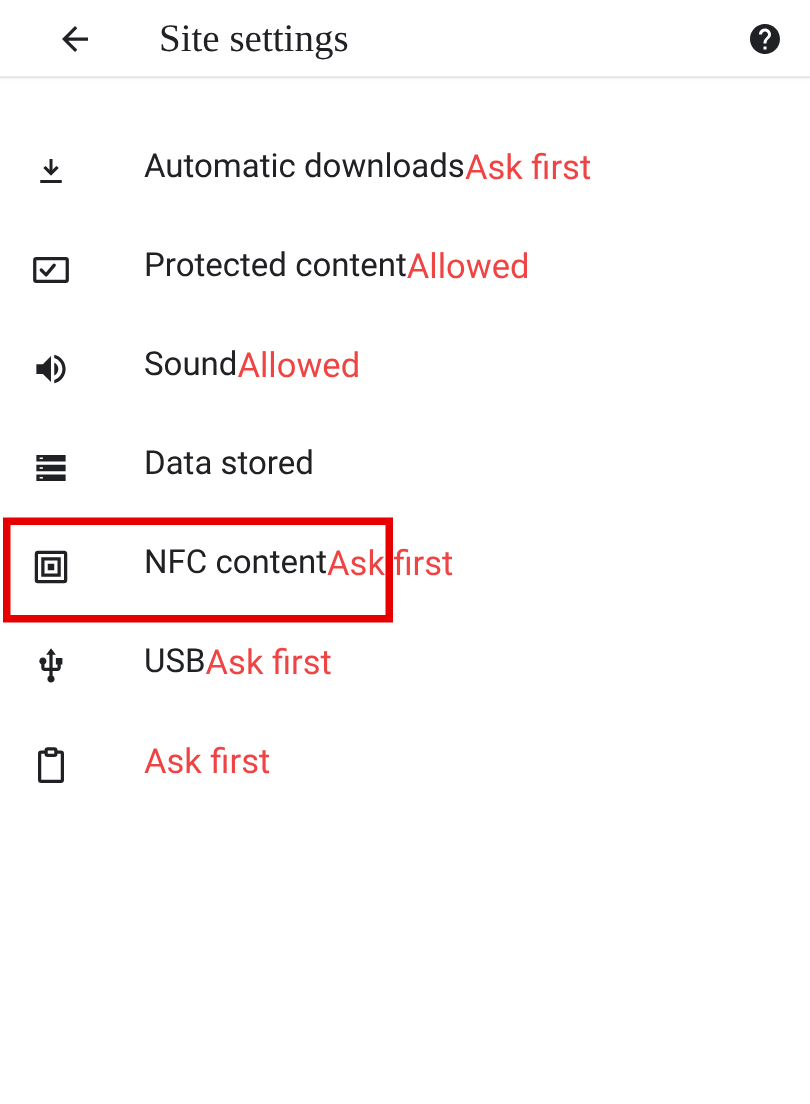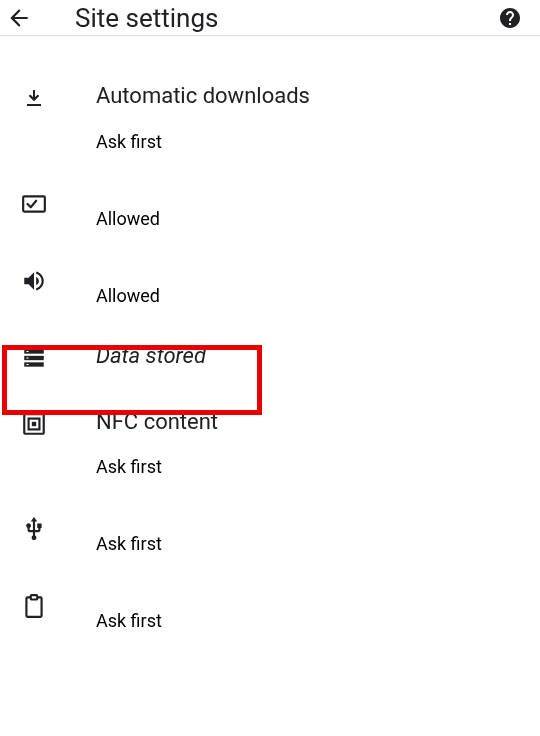--- a/index.html
+++ b/index.html
@@ -7,24 +7,25 @@
     font-family: Roboto, "Helvetica Neue", Arial, sans-serif;
     width: 540px;
     height: 736px;
     background: #fff;
     color: #202124;
     position: relative;
   }
   .header {
     display: flex;
     align-items: center;
-    height: 36px;
-    padding: 0 16px 0 3px;
+    height: 52px;
+    padding: 0 16px 0 34px;
     border-bottom: 1px solid #e0e0e0;
     box-shadow: 0 1px 2px rgba(0,0,0,0.04);
+    font-family: Liberation Serif, serif;
   }
   .header .back {
     width: 32px;
     height: 32px;
     display: flex;
     align-items: center;
     justify-content: center;
     cursor: pointer;
   }
   .header .title {
@@ -57,33 +58,32 @@
     height: 28px;
     display: flex;
     align-items: center;
     justify-content: center;
     flex-shrink: 0;
     margin-top: 2px;
   }
   .item .texts {
     margin-left: 48px;
     display: flex;
-    flex-direction: column;
   }
   .item .label {
     font-size: 22px;
     color: #202124;
     line-height: 1.3;
   }
   .item .sub {
-    font-size: 18px;
-    color: #000000;
-    margin-top: 20px;
-  }
-  .item.nosub .texts { justify-content: center; font-style: italic; }
+    font-size: 23px;
+    color: #ef4444;
+    margin-top: 0;
+  }
+  .item.nosub .texts { justify-content: center; }
   .highlight-box {
     position: absolute;
     border: 5px solid #e60000;
     pointer-events: none;
   }
   svg { display: block; }
 </style>
 </head>
 <body>
 
@@ -119,31 +119,33 @@
   </div>
 
   <div class="item">
     <span class="icon">
       <svg width="26" height="26" viewBox="0 0 24 24" fill="none" stroke="#202124" stroke-width="2">
           <rect x="2" y="5" width="20" height="14" rx="1"></rect>
           <path d="M6 12l3 3 5-6" stroke-linecap="round" stroke-linejoin="round"></path>
         </svg>
     </span>
     <div class="texts">
+      <span class="label">Protected content</span>
       <span class="sub">Allowed</span>
     </div>
   </div>
 
   <div class="item">
     <span class="icon">
       <svg width="26" height="26" viewBox="0 0 24 24" fill="#202124">
           <path d="M3 9v6h4l5 5V4L7 9H3zm13.5 3A4.5 4.5 0 0014 7.97v8.05c1.48-.73 2.5-2.25 2.5-4.02zM14 3.23v2.06c2.89.86 5 3.54 5 6.71s-2.11 5.85-5 6.71v2.06c4.01-.91 7-4.49 7-8.77s-2.99-7.86-7-8.77z"></path>
         </svg>
     </span>
     <div class="texts">
+      <span class="label">Sound</span>
       <span class="sub">Allowed</span>
     </div>
   </div>
 
   <div class="item nosub" id="item-3">
     <span class="icon">
       <svg width="26" height="26" viewBox="0 0 24 24" fill="#202124">
           <rect x="3" y="4" width="18" height="4"></rect>
           <rect x="3" y="10" width="18" height="4"></rect>
           <rect x="3" y="16" width="18" height="4"></rect>
@@ -171,20 +173,21 @@
     </div>
   </div>
 
   <div class="item">
     <span class="icon">
       <svg width="26" height="26" viewBox="0 0 24 24" fill="#202124">
           <path d="M15 7v4h1v2h-3V5h2l-3-4-3 4h2v8H8v-2.07c.7-.37 1.2-1.08 1.2-1.93 0-1.21-.99-2.2-2.2-2.2S4.8 7.79 4.8 9c0 .85.5 1.56 1.2 1.93V13c0 1.11.89 2 2 2h3v3.05c-.71.37-1.2 1.1-1.2 1.95 0 1.22.99 2.2 2.2 2.2s2.2-.98 2.2-2.2c0-.85-.49-1.58-1.2-1.95V15h3c1.11 0 2-.89 2-2v-2h1V7h-4z"></path>
         </svg>
     </span>
     <div class="texts">
+      <span class="label">USB</span>
       <span class="sub">Ask first</span>
     </div>
   </div>
 
   <div class="item">
     <span class="icon">
       <svg width="26" height="26" viewBox="0 0 24 24" fill="none" stroke="#202124" stroke-width="2">
           <rect x="5" y="4" width="14" height="18" rx="1"></rect>
           <rect x="9" y="2" width="6" height="4" rx="1" fill="#fff"></rect>
         </svg>

